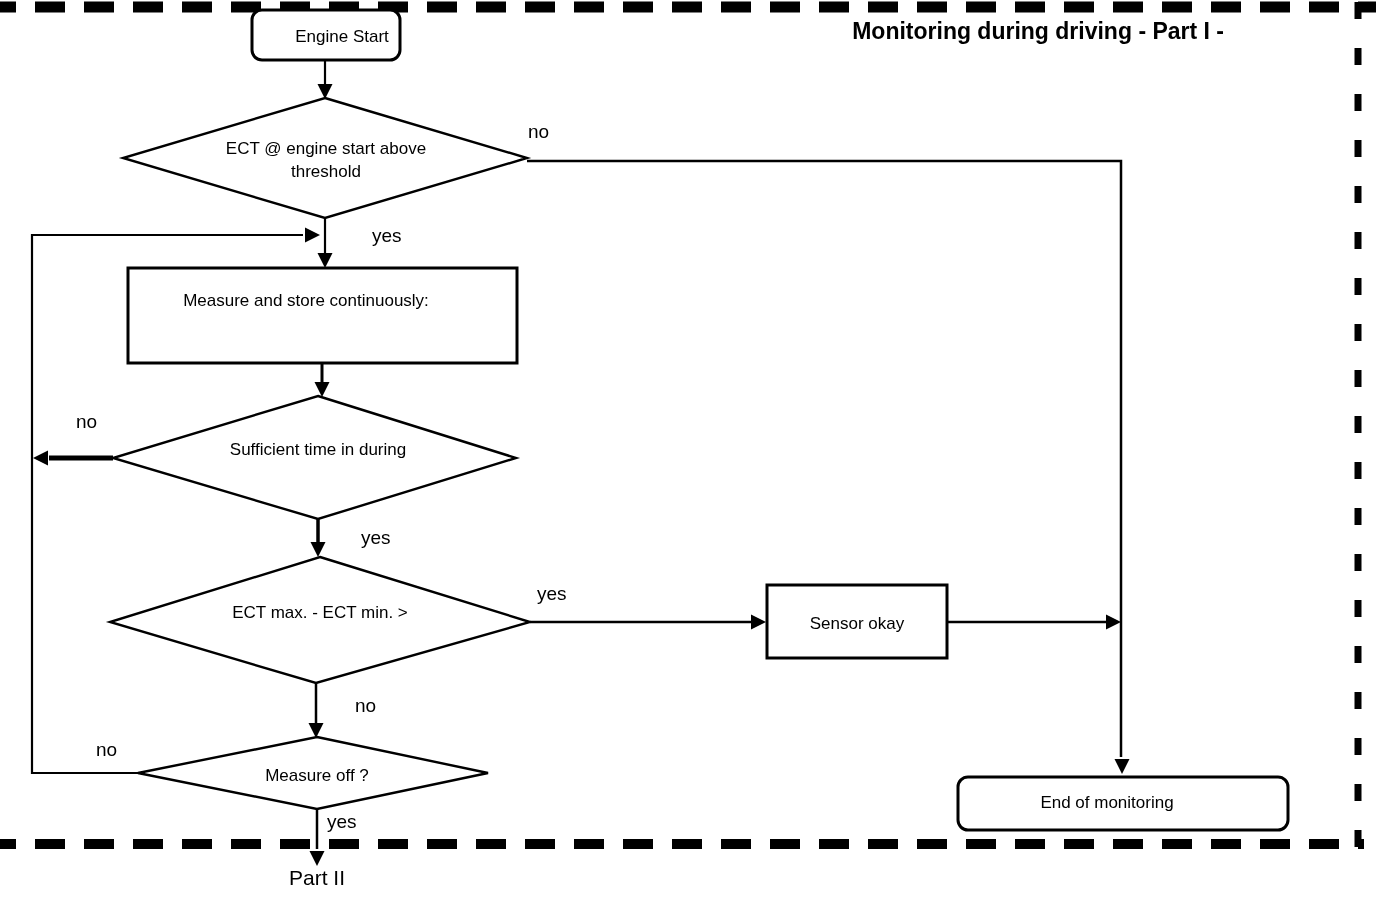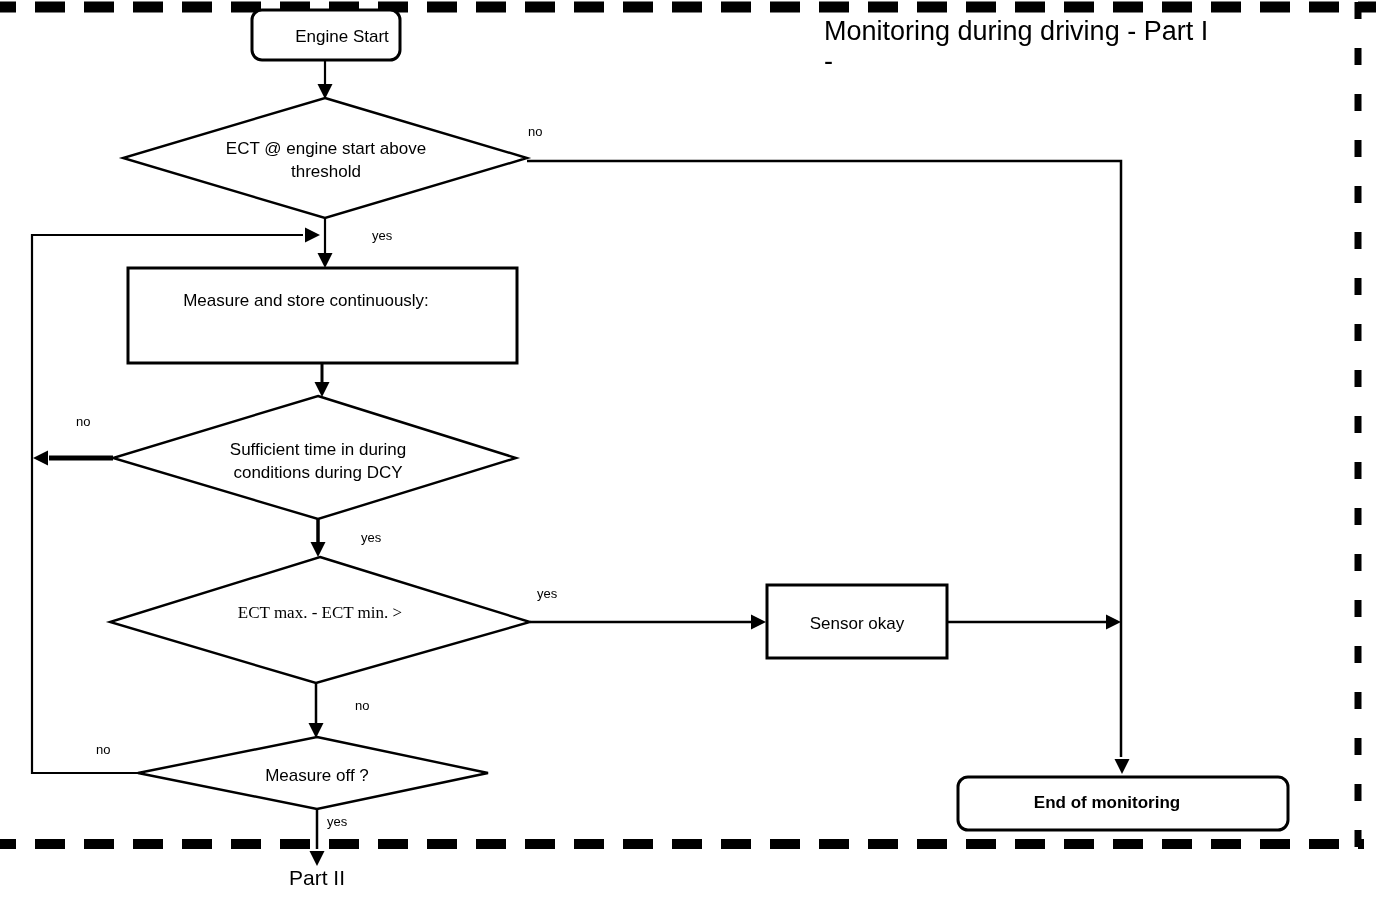--- a/index.html
+++ b/index.html
@@ -2,24 +2,24 @@
 <html><head>
 <meta charset="utf-8">
 <style>
   html,body{margin:0;padding:0;background:#ffffff;}
   #stage{
     position:relative;width:1376px;height:898px;background:#ffffff;overflow:hidden;
     font-family:"Liberation Sans","DejaVu Sans",sans-serif;color:#000;
   }
   #diagram-svg{position:absolute;left:0;top:0;}
   .lbl{position:absolute;text-align:center;font-size:17px;line-height:23px;white-space:nowrap;}
-  .edge-lbl{position:absolute;font-size:13px;line-height:20px;white-space:nowrap;}
+  .edge-lbl{position:absolute;font-size:19px;line-height:20px;white-space:nowrap;}
   .lbl span{display:block;}
-  .title{position:absolute;left:824px;top:16px;width:400px;text-align:left;
-         font-weight:normal;font-size:27px;line-height:30px;}
+  .title{position:absolute;left:824px;top:16px;width:400px;text-align:right;
+         font-weight:bold;font-size:23px;line-height:30px;}
   .part2{position:absolute;left:262px;top:866px;width:110px;text-align:center;
          font-weight:normal;font-size:21px;line-height:24px;}
 </style>
 </head>
 <body>
 
 <div id="stage">
 
   <svg id="diagram-svg" width="1376" height="898" viewBox="0 0 1376 898">
 
@@ -82,36 +82,35 @@
     <span>ECT @ engine start above</span>
     <span>threshold</span>
   </div>
 
   <div class="lbl" style="left:116px;top:289px;width:380px;">
     <span>Measure and store continuously:</span>
   </div>
 
   <div class="lbl" style="left:158px;top:438px;width:320px;">
     <span>Sufficient time in during</span>
-    <span>conditions during DCY</span>
   </div>
 
-  <div class="lbl" style="left:130px;top:601px;width:380px;font-family:Liberation Serif, serif;">
+  <div class="lbl" style="left:130px;top:601px;width:380px;">
     <span>ECT max. - ECT min. &gt;</span>
   </div>
 
   <div class="lbl" style="left:767px;top:612px;width:180px;">
     <span>Sensor okay</span>
   </div>
 
   <div class="lbl" style="left:217px;top:764px;width:200px;">
     <span>Measure off ?</span>
   </div>
 
-  <div class="lbl" style="left:958px;top:791px;width:298px;font-weight:bold;">
+  <div class="lbl" style="left:958px;top:791px;width:298px;">
     <span>End of monitoring</span>
   </div>
 
   <div class="part2">Part II</div>
 
   <div class="edge-lbl" style="left:528px;top:122px;">no</div>
   <div class="edge-lbl" style="left:372px;top:226px;">yes</div>
   <div class="edge-lbl" style="left:76px;top:412px;">no</div>
   <div class="edge-lbl" style="left:361px;top:528px;">yes</div>
   <div class="edge-lbl" style="left:537px;top:584px;">yes</div>

